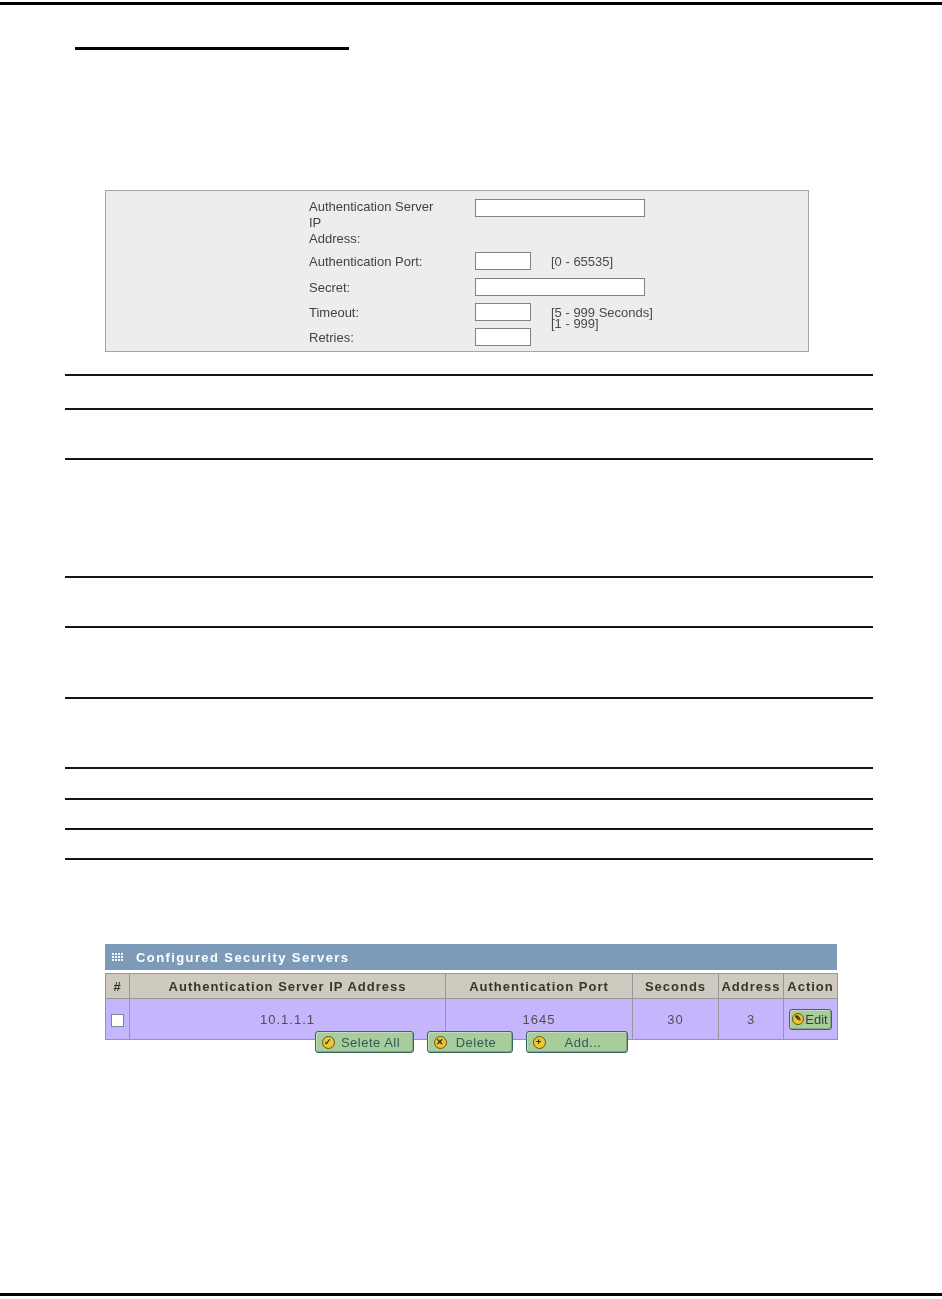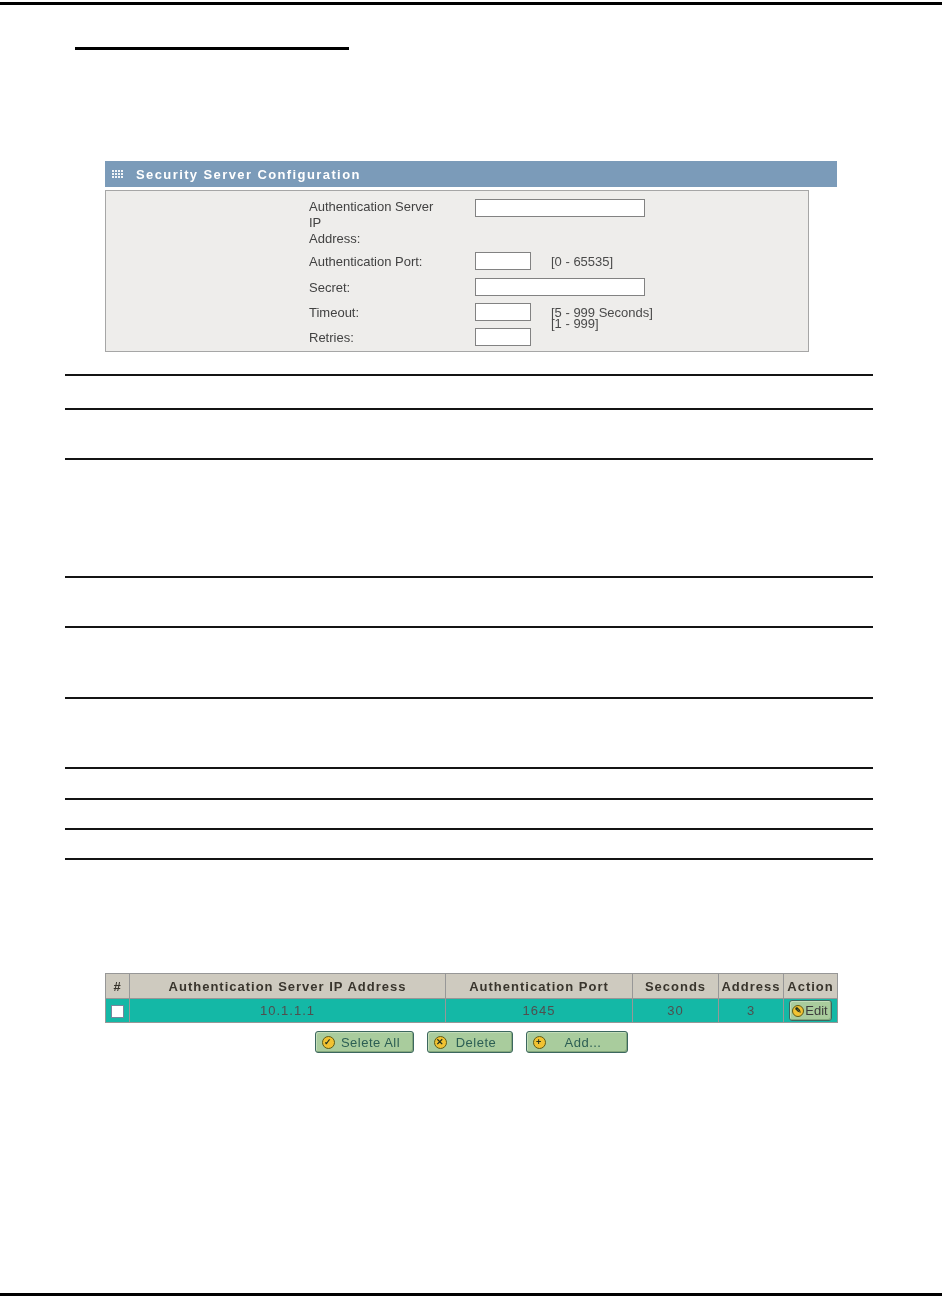--- a/index.html
+++ b/index.html
@@ -36,21 +36,21 @@
   .f-input { position:absolute; height:18px; border:1px solid #828282; background:#fff; font-size:12px;
              padding:0 3px; outline:none; }
   .f-input.wide  { width:170px; }
   .f-input.small { width:56px; }
 
   
   .srv-table { position:absolute; left:0; top:29px; width:732px; border-collapse:collapse; table-layout:fixed; }
   .srv-table th, .srv-table td { border:1px solid #979797; text-align:center; overflow:hidden; }
   .srv-table th { background:#cecabf; color:#39352d; font-size:13px; font-weight:bold;
                   letter-spacing:1px; height:25px; }
-  .srv-table td { background:#14b8a6; color:#4f4f4f; font-size:13px; letter-spacing:1px; height:24px; }
+  .srv-table td { background:#c4b5fd; color:#4f4f4f; font-size:13px; letter-spacing:1px; height:41px; }
 
   .checkbox { display:inline-block; width:13px; height:13px; background:#fff; border:1px solid #76879c;
               vertical-align:middle; cursor:pointer; }
 
   .green-btn { display:inline-flex; align-items:center; background:#a9cc9d; border:1px solid #3c675f;
                border-radius:3px; box-shadow: inset -1px -1px 0 #84a87c, inset 1px 1px 0 #c4ddb9;
                color:#2c5e54; font-size:13px; letter-spacing:.5px; cursor:pointer; height:22px;
                font-family:"Liberation Sans", sans-serif; }
   .yellow-icon { display:inline-flex; align-items:center; justify-content:center;
                  width:13px; height:13px; border-radius:50%; background:#f1c232; border:1px solid #5f5a14;
@@ -69,26 +69,20 @@
 </style>
 </head>
 <body>
 
 <div class="page">
 
   <div class="page-top-rule"></div>
   <div class="heading-underline"></div>
 
   <section class="panel panel-config">
-    <div class="bar">
-      <span class="grid-icon">
-          <i></i>
-        </span>
-      <span class="bar-title">Security Server Configuration</span>
-    </div>
     <div class="panel-body">
 
       <div class="f-label" style="left:203px; top:8px;">
         <div>Authentication Server</div>
         <div>IP</div>
         <div>Address:</div>
       </div>
       <input type="text" class="f-input wide" style="left: 369px; top: 8px;">
 
       <div class="f-label" style="left:203px; top:63px;">Authentication Port:</div>
@@ -113,20 +107,26 @@
   <div class="hrule" style="top:458px;"></div>
   <div class="hrule" style="top:576px;"></div>
   <div class="hrule" style="top:626px;"></div>
   <div class="hrule" style="top:697px;"></div>
   <div class="hrule" style="top:767px;"></div>
   <div class="hrule" style="top:798px;"></div>
   <div class="hrule" style="top:828px;"></div>
   <div class="hrule" style="top:858px;"></div>
 
   <section class="panel panel-servers">
+    <div class="bar">
+      <span class="grid-icon">
+          <i></i>
+        </span>
+      <span class="bar-title">Configured Security Servers</span>
+    </div>
 
     <table class="srv-table">
       <colgroup>
         <col style="width:24px">
           <col style="width:316px">
           <col style="width:187px">
         <col style="width:86px">
           <col style="width:65px">
           <col style="width:54px">
       </colgroup>

